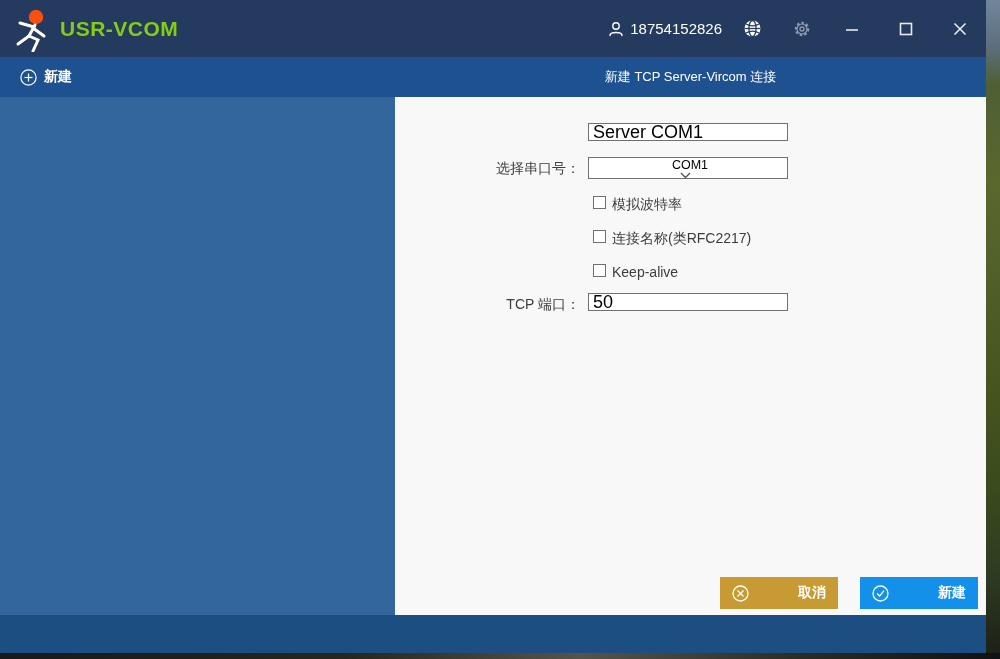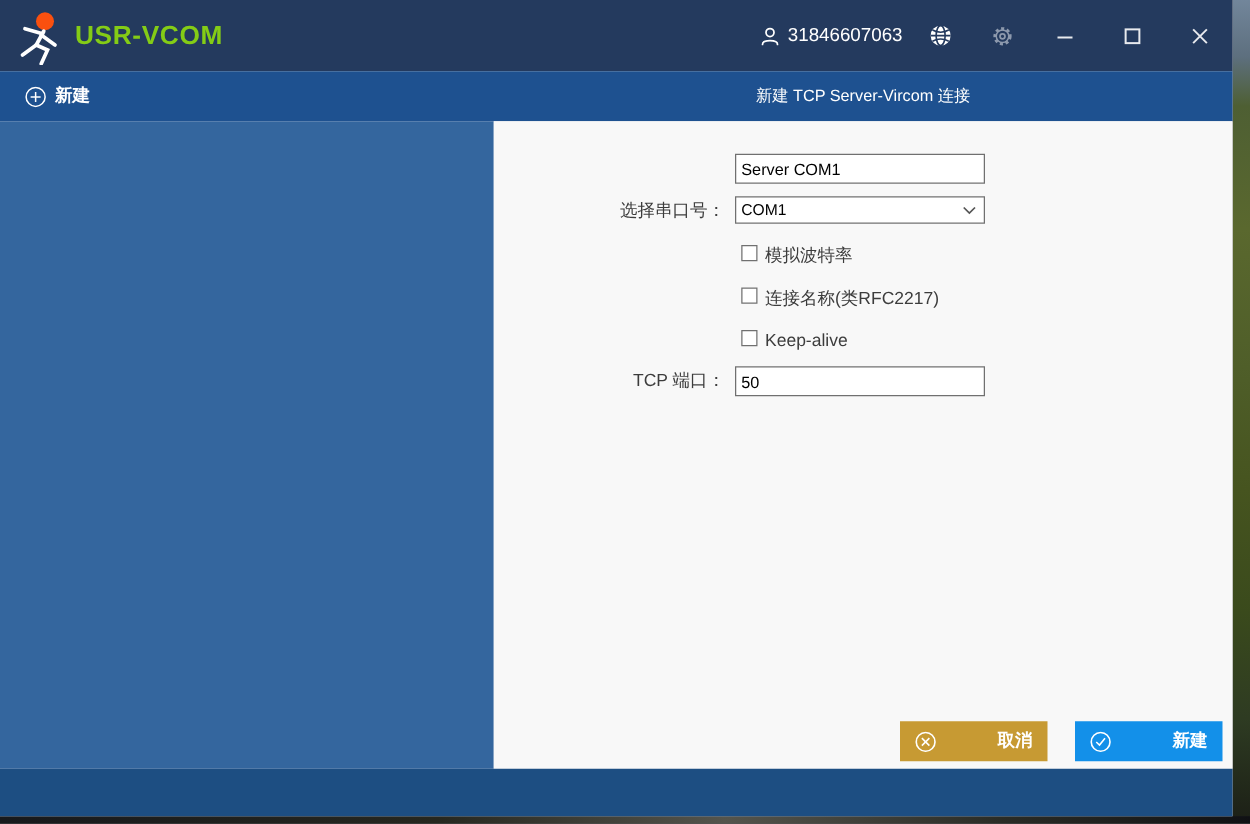--- a/index.html
+++ b/index.html
@@ -40,25 +40,25 @@
   .nav-new-label{color:#fff;font-size:14px;font-weight:bold;margin-left:7px;}
   .dialog-title{position:absolute;left:395px;top:0;width:591px;height:40px;line-height:40px;
     text-align:center;color:#fff;font-size:13px;}
 
   
   .left-panel{position:absolute;left:0;top:97px;width:395px;height:518px;background:#34669e;}
   .main-panel{position:absolute;left:395px;top:97px;width:591px;height:518px;background:#f8f8f8;}
 
   
   .frm-label{position:absolute;left:0;width:185px;text-align:right;font-size:14px;color:#3c3c3c;line-height:22px;}
-  .txt-input{position:absolute;left:193px;width:200px;height:24px;box-sizing:border-box;
-    border:1px solid #707070;background:#fff;font-size:13px;color:#000;padding:0 4px;
+  .txt-input{position:absolute;left:193px;width:200px;height:18px;box-sizing:border-box;
+    border:1px solid #707070;background:#fff;font-size:18px;color:#000;padding:0 4px;
     font-family:"Liberation Sans","DejaVu Sans",sans-serif;outline:none;}
   .select{position:absolute;left:193px;width:200px;height:22px;box-sizing:border-box;
-    border:1px solid #707070;background:#fff;display:flex;align-items:center;cursor:pointer;}
+    border:1px solid #707070;background:#fff;display:flex;align-items:center;cursor:pointer;flex-direction:column;}
   .select-value{font-size:12.5px;color:#000;padding-left:4px;flex:1;}
   .select-chevron{margin-right:6px;display:flex;align-items:center;}
   .cbrow{position:absolute;left:198px;display:flex;align-items:flex-start;cursor:pointer;height:16px;}
   .cb{width:13px;height:13px;box-sizing:border-box;border:1px solid #707070;background:#fff;flex:0 0 auto;}
   .cb-label{font-size:14px;color:#3c3c3c;margin-left:6px;white-space:nowrap;}
 
   
   .btn{position:absolute;top:480px;width:118px;height:32px;display:flex;align-items:center;
     justify-content:center;cursor:pointer;border:none;gap:42px;}
   .btn-cancel{left:325px;background:#c79a33;}
@@ -88,21 +88,21 @@
       </g>
     </svg>
     <div class="app-title">USR-VCOM</div>
 
     <div class="tb-right">
       <div class="account">
         <svg width="18" height="18" viewBox="0 0 18 18">
           <circle cx="9" cy="6" r="3.2" fill="none" stroke="#ffffff" stroke-width="1.4"></circle>
           <path d="M3 15.5 C3 11.5, 15 11.5, 15 15.5" fill="none" stroke="#ffffff" stroke-width="1.4" stroke-linecap="round"></path>
         </svg>
-        <span>31846607063</span>
+        <span>18754152826</span>
       </div>
 
       <div class="tb-icon gap18">
         <svg width="19" height="19" viewBox="0 0 19 19">
           <circle cx="9.5" cy="9.5" r="8" fill="#ffffff"></circle>
           <g stroke="#243a5e" stroke-width="1.3" fill="none">
             <ellipse cx="9.5" cy="9.5" rx="3.6" ry="8"></ellipse>
             <line x1="1.5" y1="9.5" x2="17.5" y2="9.5"></line>
             <path d="M3 5 C7 7.2, 12 7.2, 16 5"></path>
             <path d="M3 14 C7 11.8, 12 11.8, 16 14"></path>

